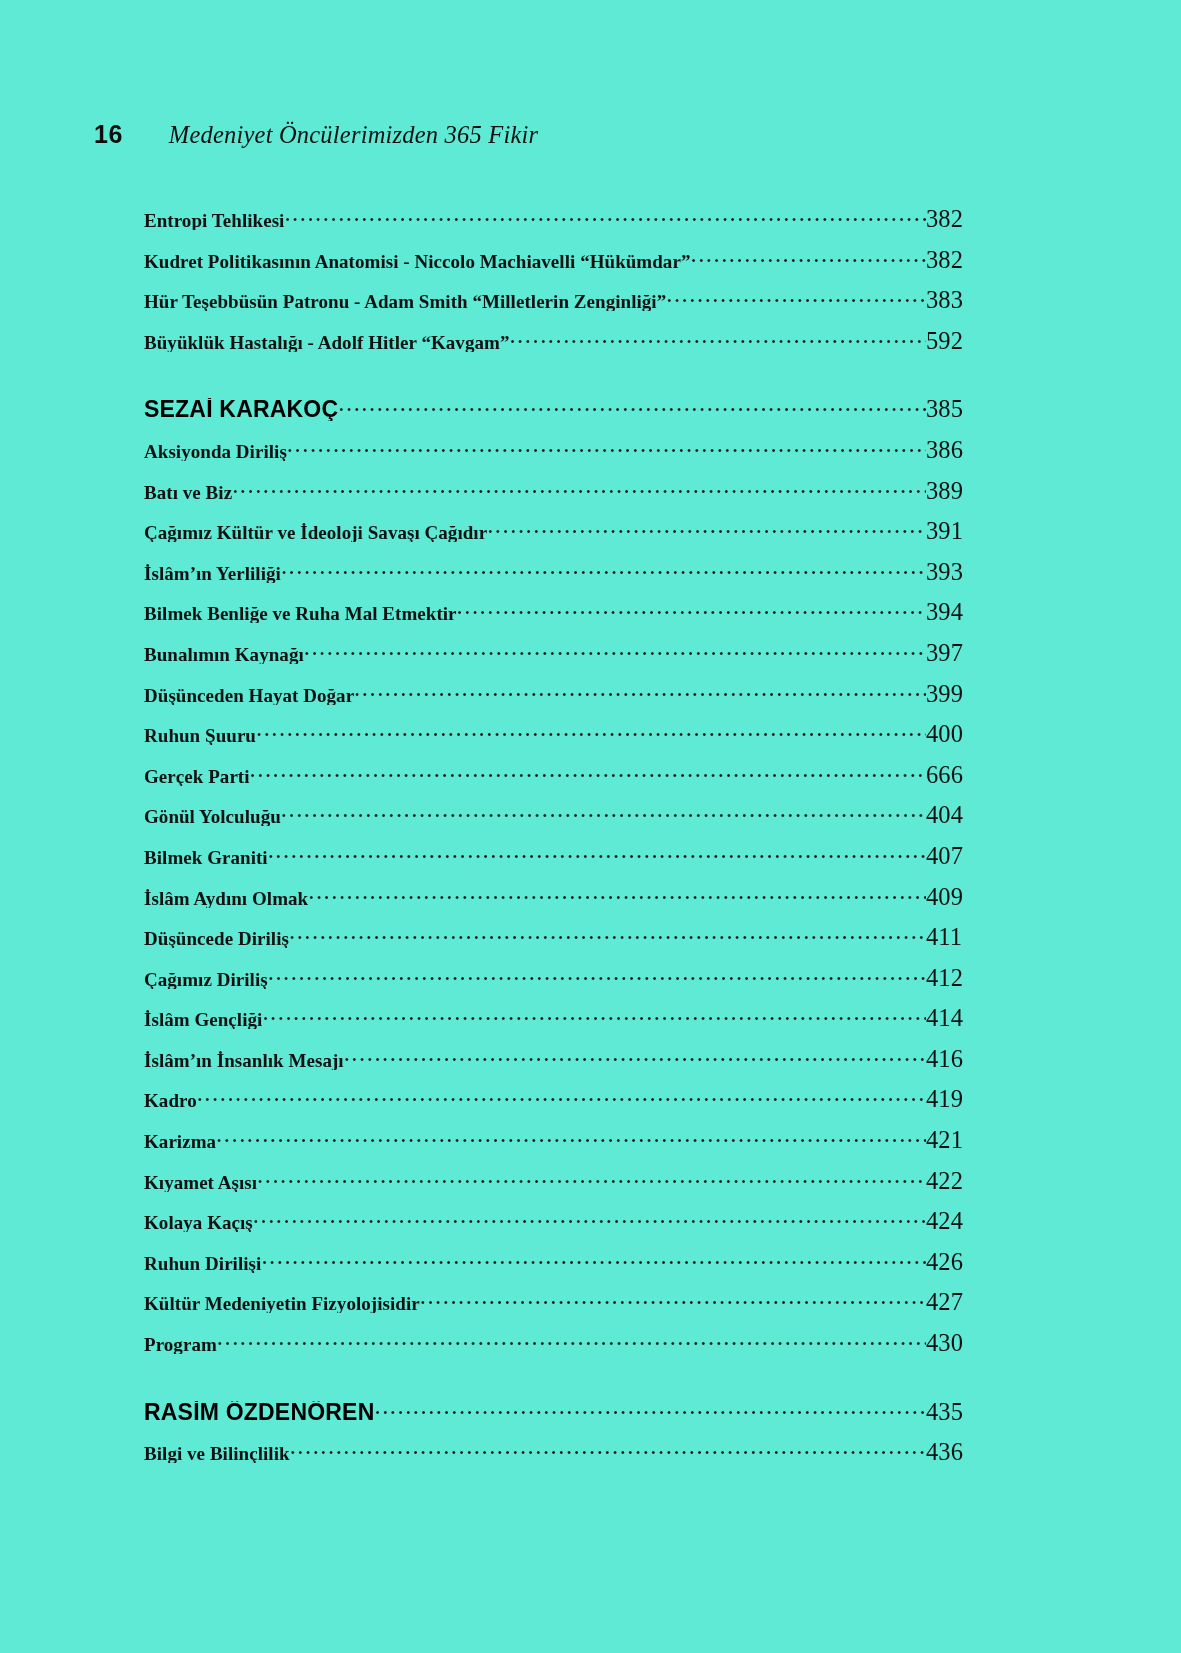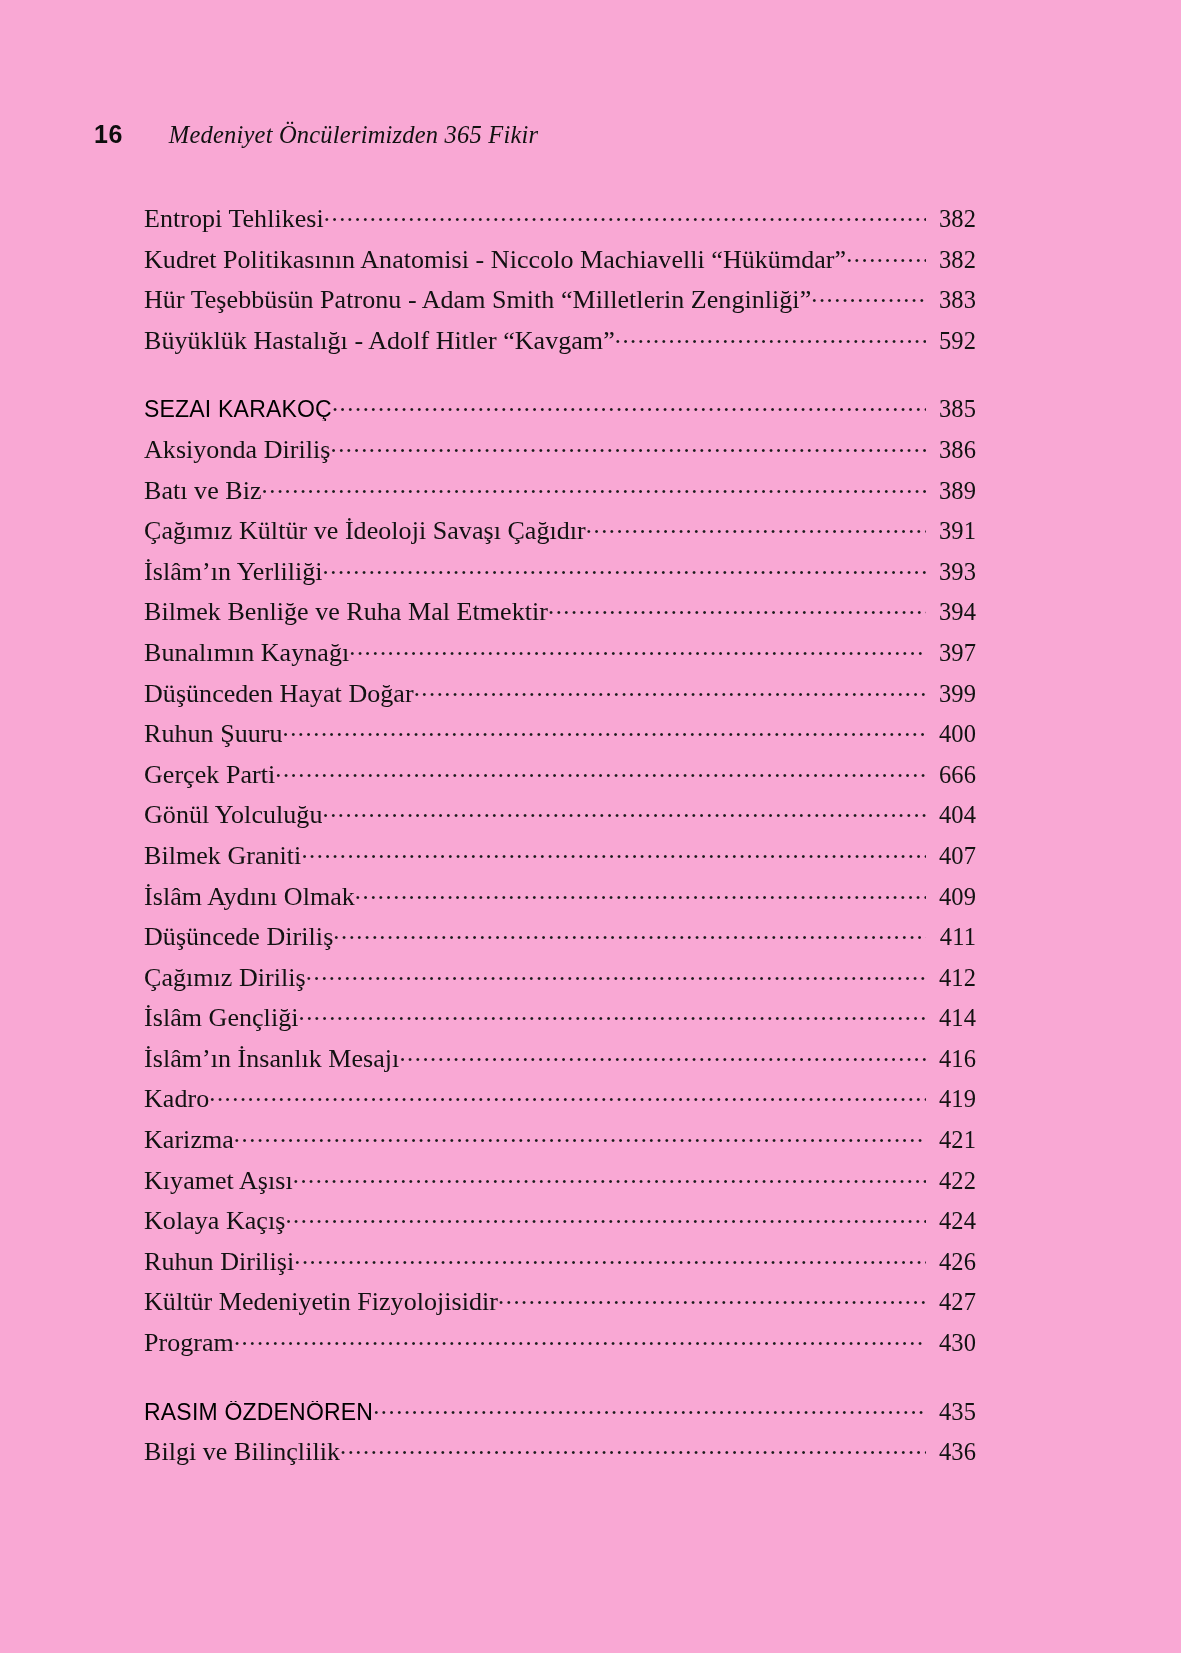--- a/index.html
+++ b/index.html
@@ -12,21 +12,21 @@
     height: 1653px;
     font-family: "Liberation Serif", "DejaVu Serif", serif;
     color: #101010;
     position: relative;
     overflow: hidden;
   }
 
   .page {
     position: absolute;
     inset: 0;
-    background: #f9a8d4;
+    background: #5eead4;
   }
 
   
   .running-head {
     position: absolute;
     left: 0;
     top: 120px;
     width: 100%;
     height: 40px;
     display: flex;
@@ -60,27 +60,28 @@
   .toc-entry {
     display: flex;
     align-items: baseline;
     width: 100%;
     height: 40.6px;
     white-space: nowrap;
     overflow: hidden;
   }
 
   .entry-title {
-    font-size: 26px;
+    font-size: 19px;
     line-height: 1;
     color: #121212;
     letter-spacing: 0.05px;
     flex: 0 0 auto;
     max-width: 790px;
     overflow: hidden;
+    font-weight: bold;
   }
 
   .leader {
     flex: 1 1 auto;
     overflow: hidden;
     height: 1em;
     position: relative;
     margin: 0 0px;
   }
   .leader::before {
@@ -91,29 +92,28 @@
     font-size: 24.5px;
     letter-spacing: 1.55px;
     color: #1a1a1a;
     white-space: nowrap;
   }
 
   .entry-page {
     flex: 0 0 auto;
     font-size: 24.5px;
     color: #121212;
-    text-align: right;
     min-width: 50px;
     letter-spacing: 0.1px;
   }
 
   
   .toc-entry.section .entry-title {
     font-family: "Liberation Sans", "DejaVu Sans", sans-serif;
-    font-weight: normal;
+    font-weight: bold;
     font-size: 23px;
     letter-spacing: 0.2px;
     color: #000000;
   }
   .toc-entry.section {
     height: 40.6px;
   }
 
   
   .toc-entry.gap-before {

